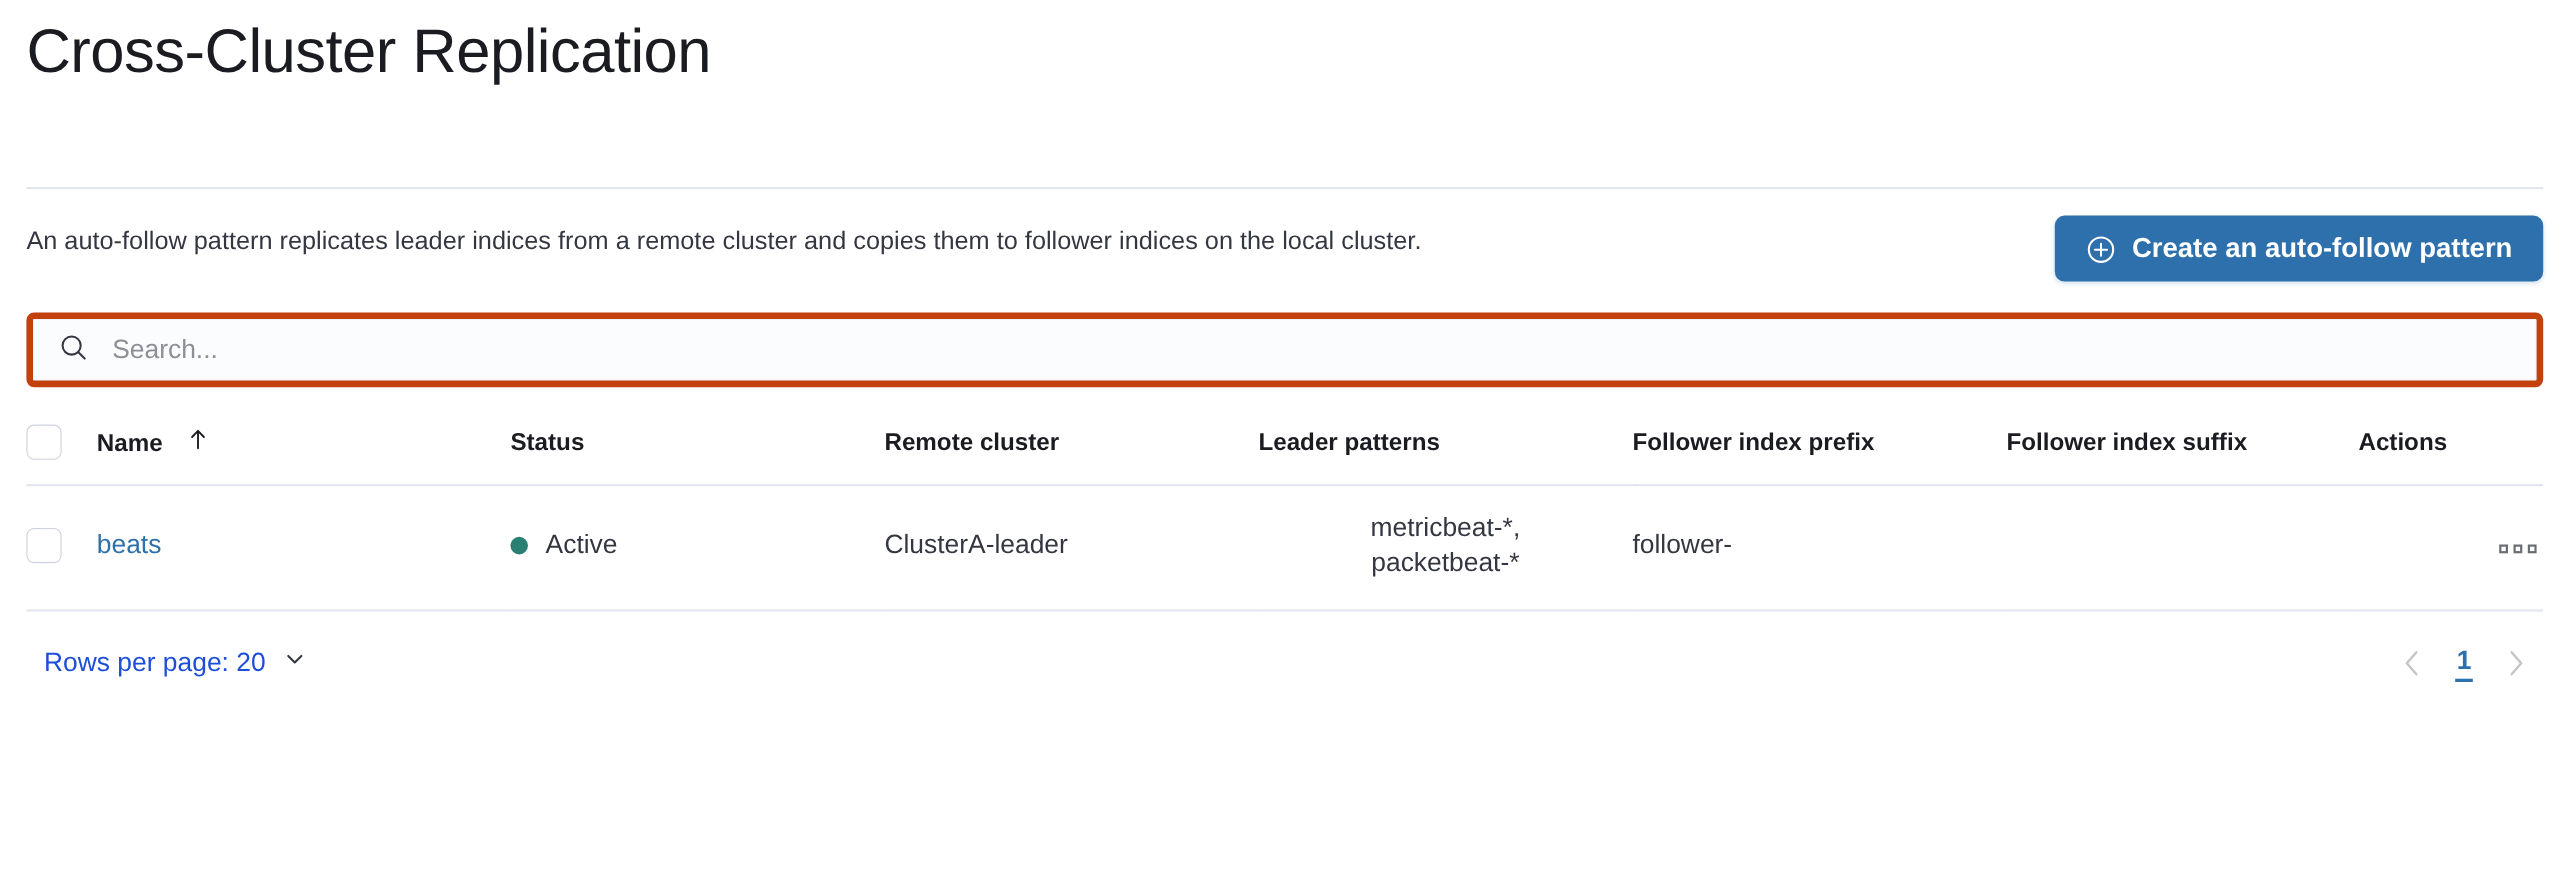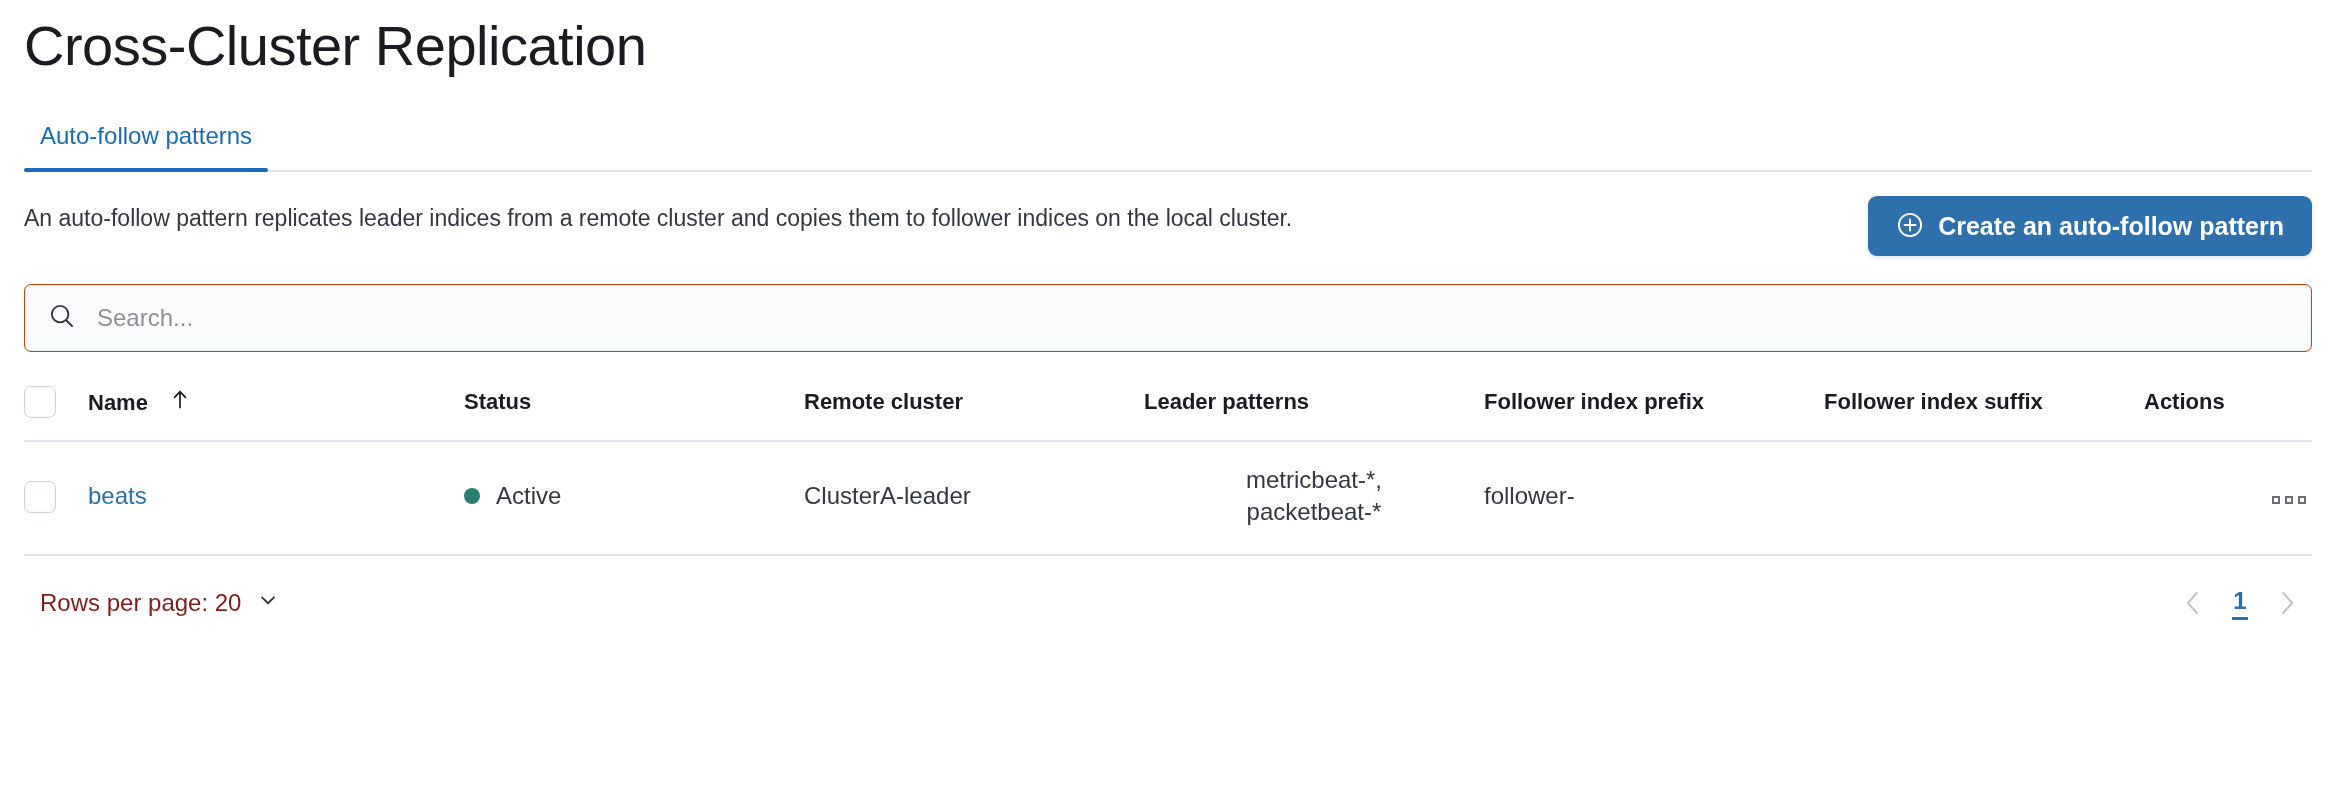--- a/index.html
+++ b/index.html
@@ -78,21 +78,21 @@
   .desc-text {
     font-size: 23px;
     line-height: 36px;
     font-weight: 400;
     color: #343741;
     max-width: 1700px;
   }
   .create-btn {
     flex: 0 0 auto;
     display: inline-flex;
-    align-items: flex-start;
+    align-items: flex-end;
     gap: 14px;
     background: #2d70ab;
     color: #ffffff;
     border: none;
     border-radius: 9px;
     padding: 15px 28px;
     font-size: 25px;
     line-height: 30px;
     font-weight: 600;
     cursor: pointer;
@@ -102,21 +102,21 @@
     margin-top: -4px;
     margin-right: 0;
   }
   .create-btn svg { display: block; }
 
   
   .search-bar {
     margin-top: 28px;
     height: 68px;
     background: #fbfcfe;
-    border: 1px solid #c2410c;
+    border: 6px solid #c2410c;
     border-radius: 7px;
     display: flex;
     align-items: center;
     padding: 0 22px;
     gap: 18px;
     box-shadow: inset 0 0 0 1px rgba(227,230,239,0.4);
   }
   .search-bar .magnifier { flex: 0 0 auto; display: block; }
   .search-input {
     flex: 1 1 auto;
@@ -220,21 +220,21 @@
     justify-content: space-between;
     margin-top: 30px;
     padding: 0 12px 0 16px;
   }
   .rows-per-page {
     display: inline-flex;
     align-items: center;
     gap: 14px;
     font-size: 24px;
     line-height: 30px;
-    color: #7f1d1d;
+    color: #1d4ed8;
     cursor: pointer;
     background: none;
     border: none;
     font-family: inherit;
     padding: 0;
   }
   .pagination {
     display: inline-flex;
     align-items: center;
     gap: 26px;
@@ -259,21 +259,20 @@
   }
 </style>
 </head>
 <body>
 
 <div class="page">
 
   <h1 class="page-title">Cross-Cluster Replication</h1>
 
   <div class="tabs">
-    <button class="tab active">Auto-follow patterns</button>
   </div>
 
   <div class="desc-row">
     <div class="desc-text">An auto-follow pattern replicates leader indices from a remote cluster and copies them to follower indices on the local cluster.</div>
     <button class="create-btn">
       <span>
         <svg width="28" height="28" viewBox="0 0 24 24" fill="none" aria-hidden="true">
           <circle cx="12" cy="12" r="9.5" stroke="#ffffff" stroke-width="1.6"></circle>
           <path d="M12 7.3v9.4M7.3 12h9.4" stroke="#ffffff" stroke-width="1.6" stroke-linecap="round"></path>
         </svg>

